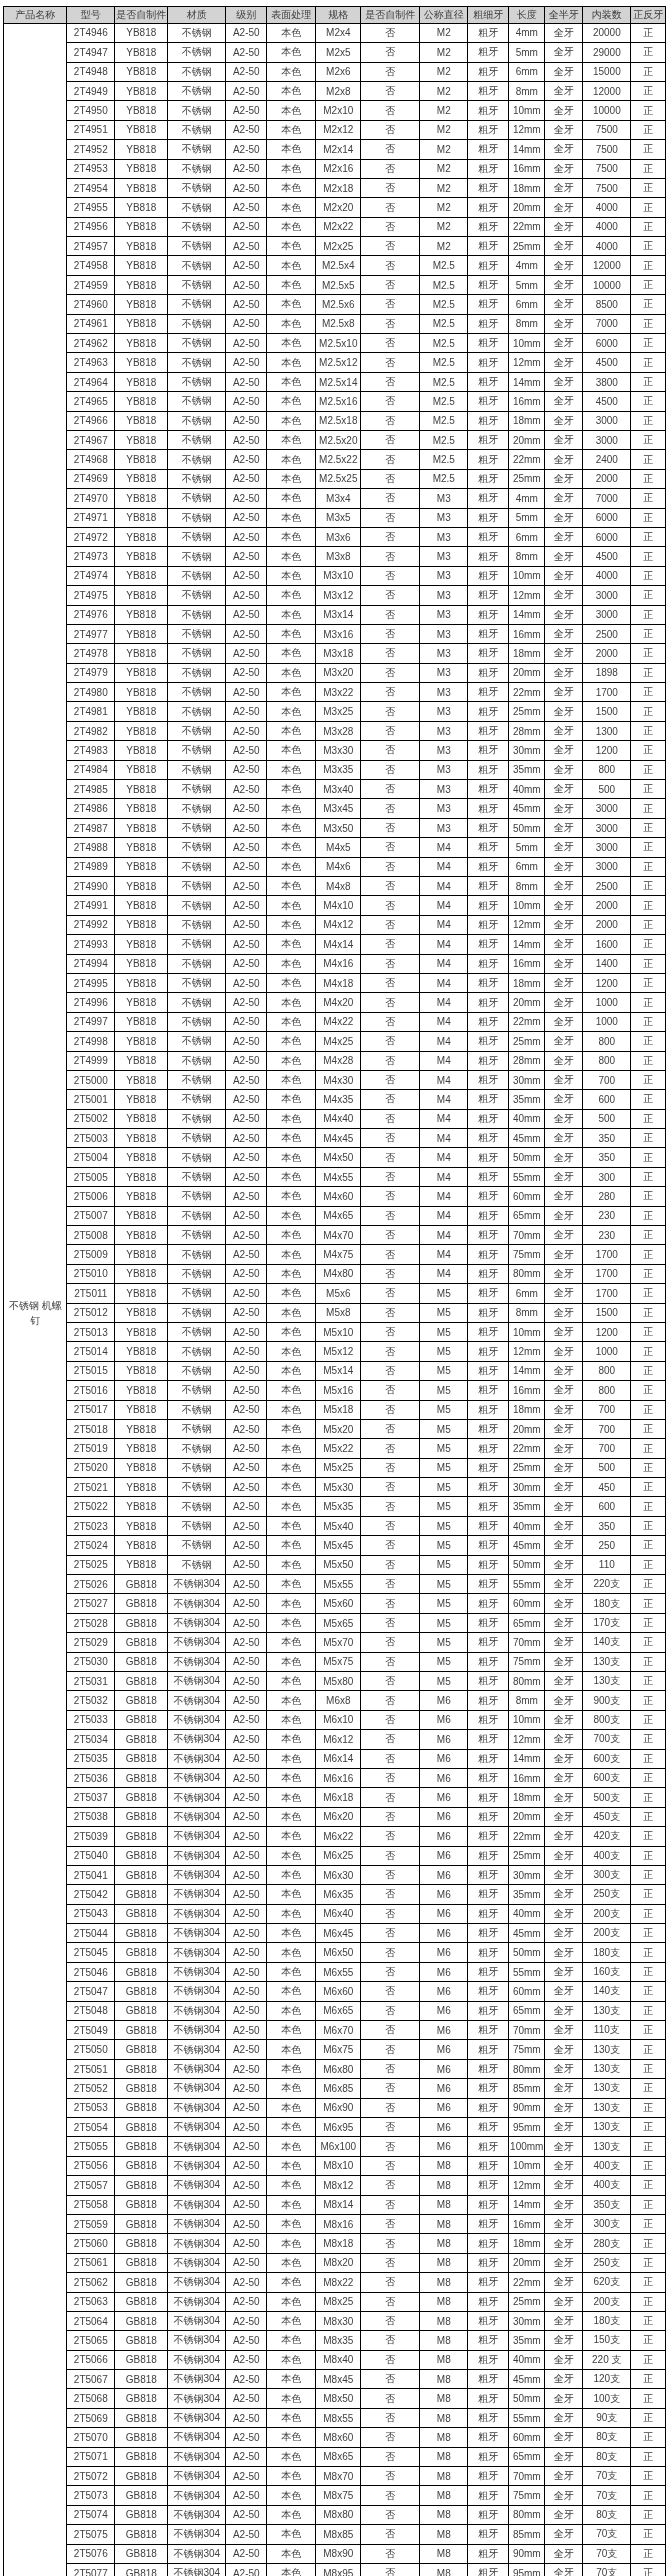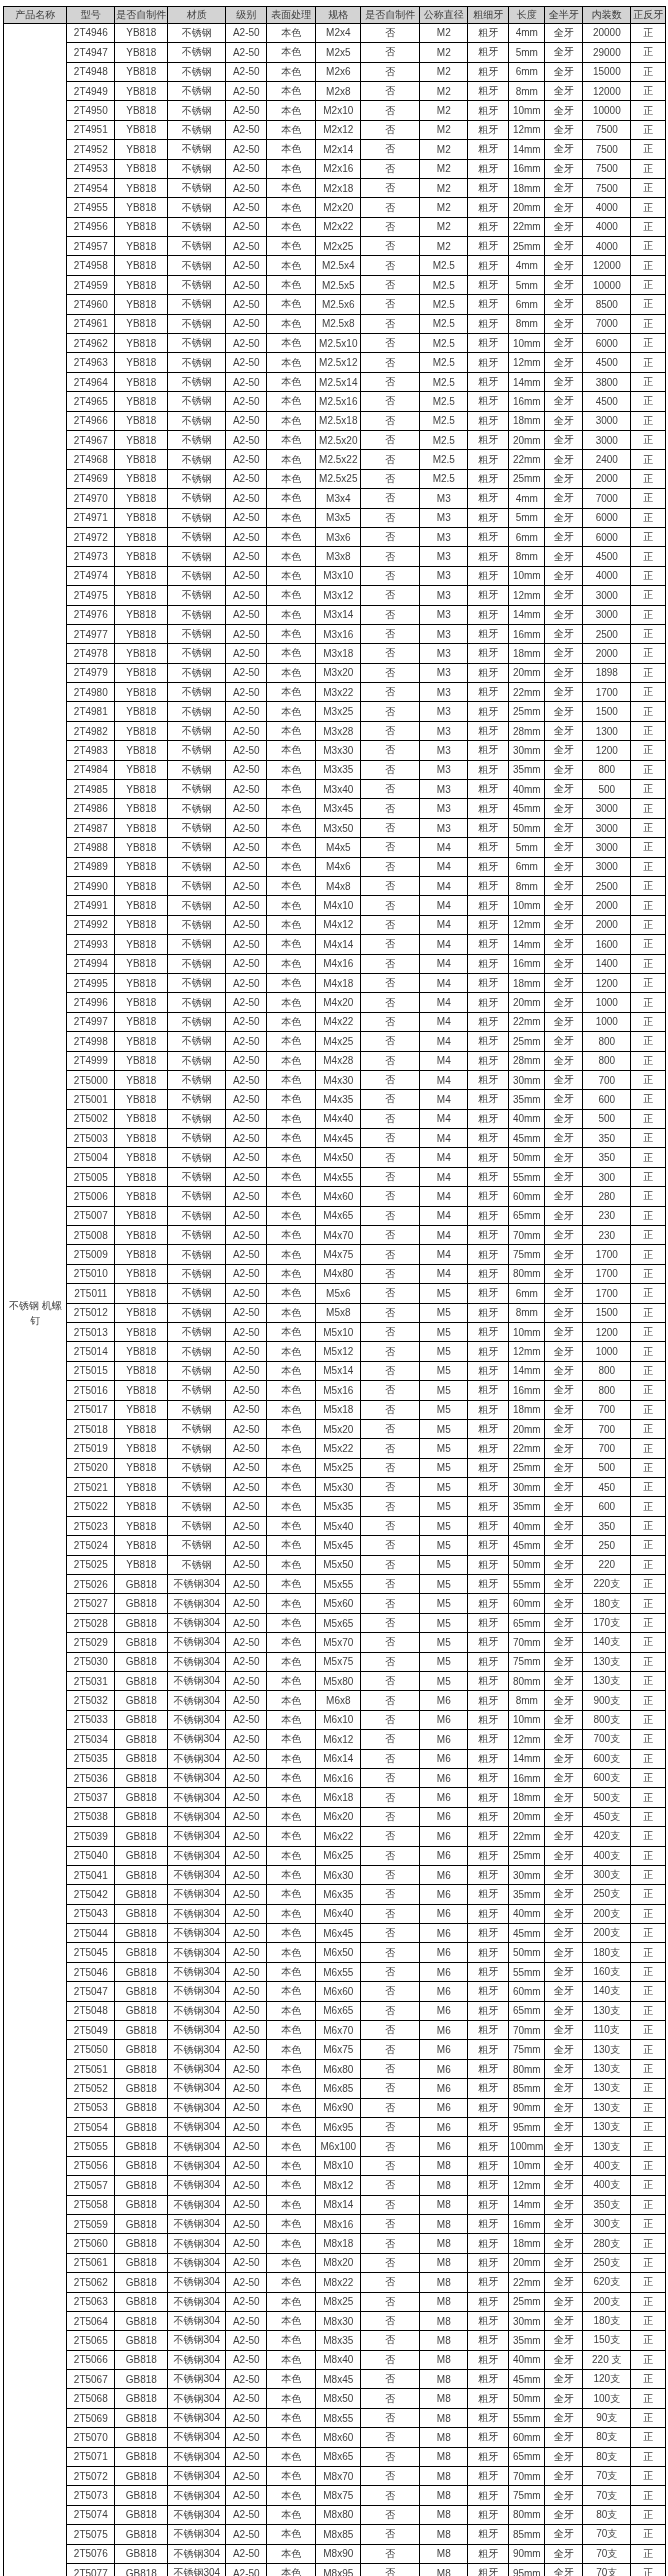--- a/index.html
+++ b/index.html
@@ -1261,21 +1261,21 @@
           <td>YB818</td>
           <td>不锈钢</td>
           <td>A2-50</td>
           <td>本色</td>
           <td>M5x50</td>
           <td>否</td>
           <td>M5</td>
           <td>粗牙</td>
           <td>50mm</td>
           <td>全牙</td>
-          <td>220</td>
+          <td>110</td>
           <td>正</td>
         </tr>
         <tr>
           <td>2T5026</td>
           <td>GB818</td>
           <td>不锈钢304</td>
           <td>A2-50</td>
           <td>本色</td>
           <td>M5x55</td>
           <td>否</td>

